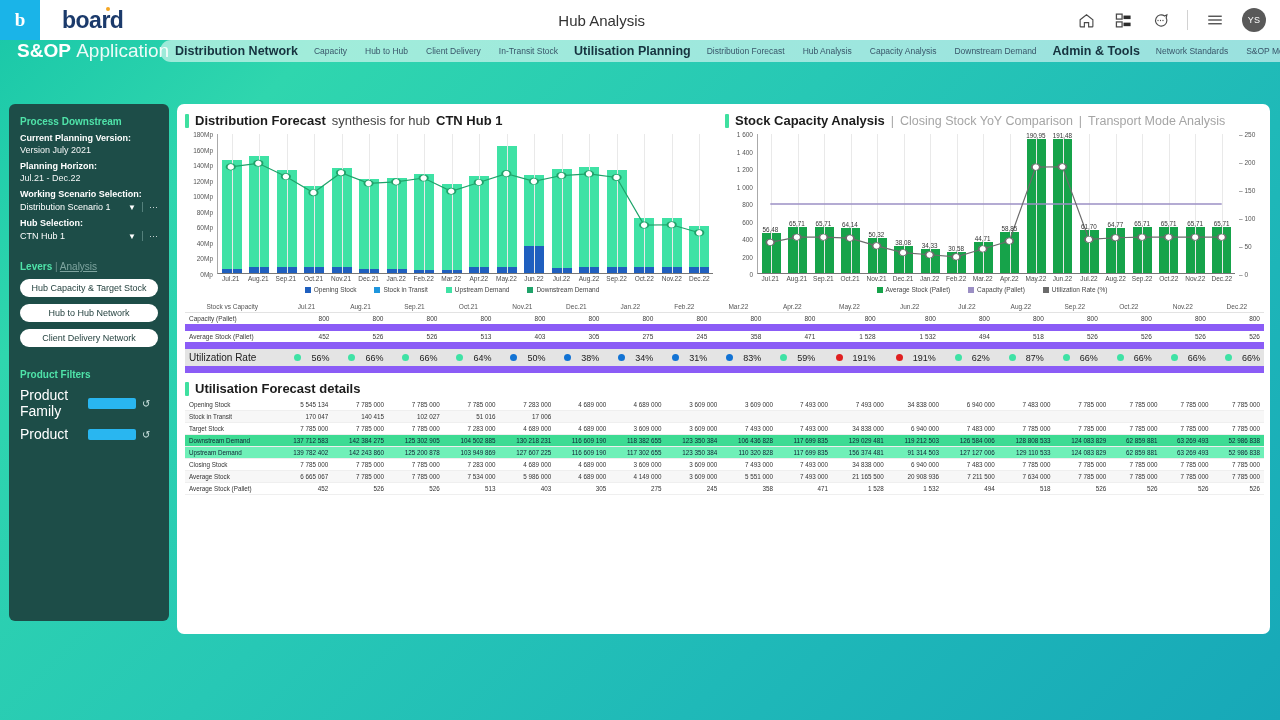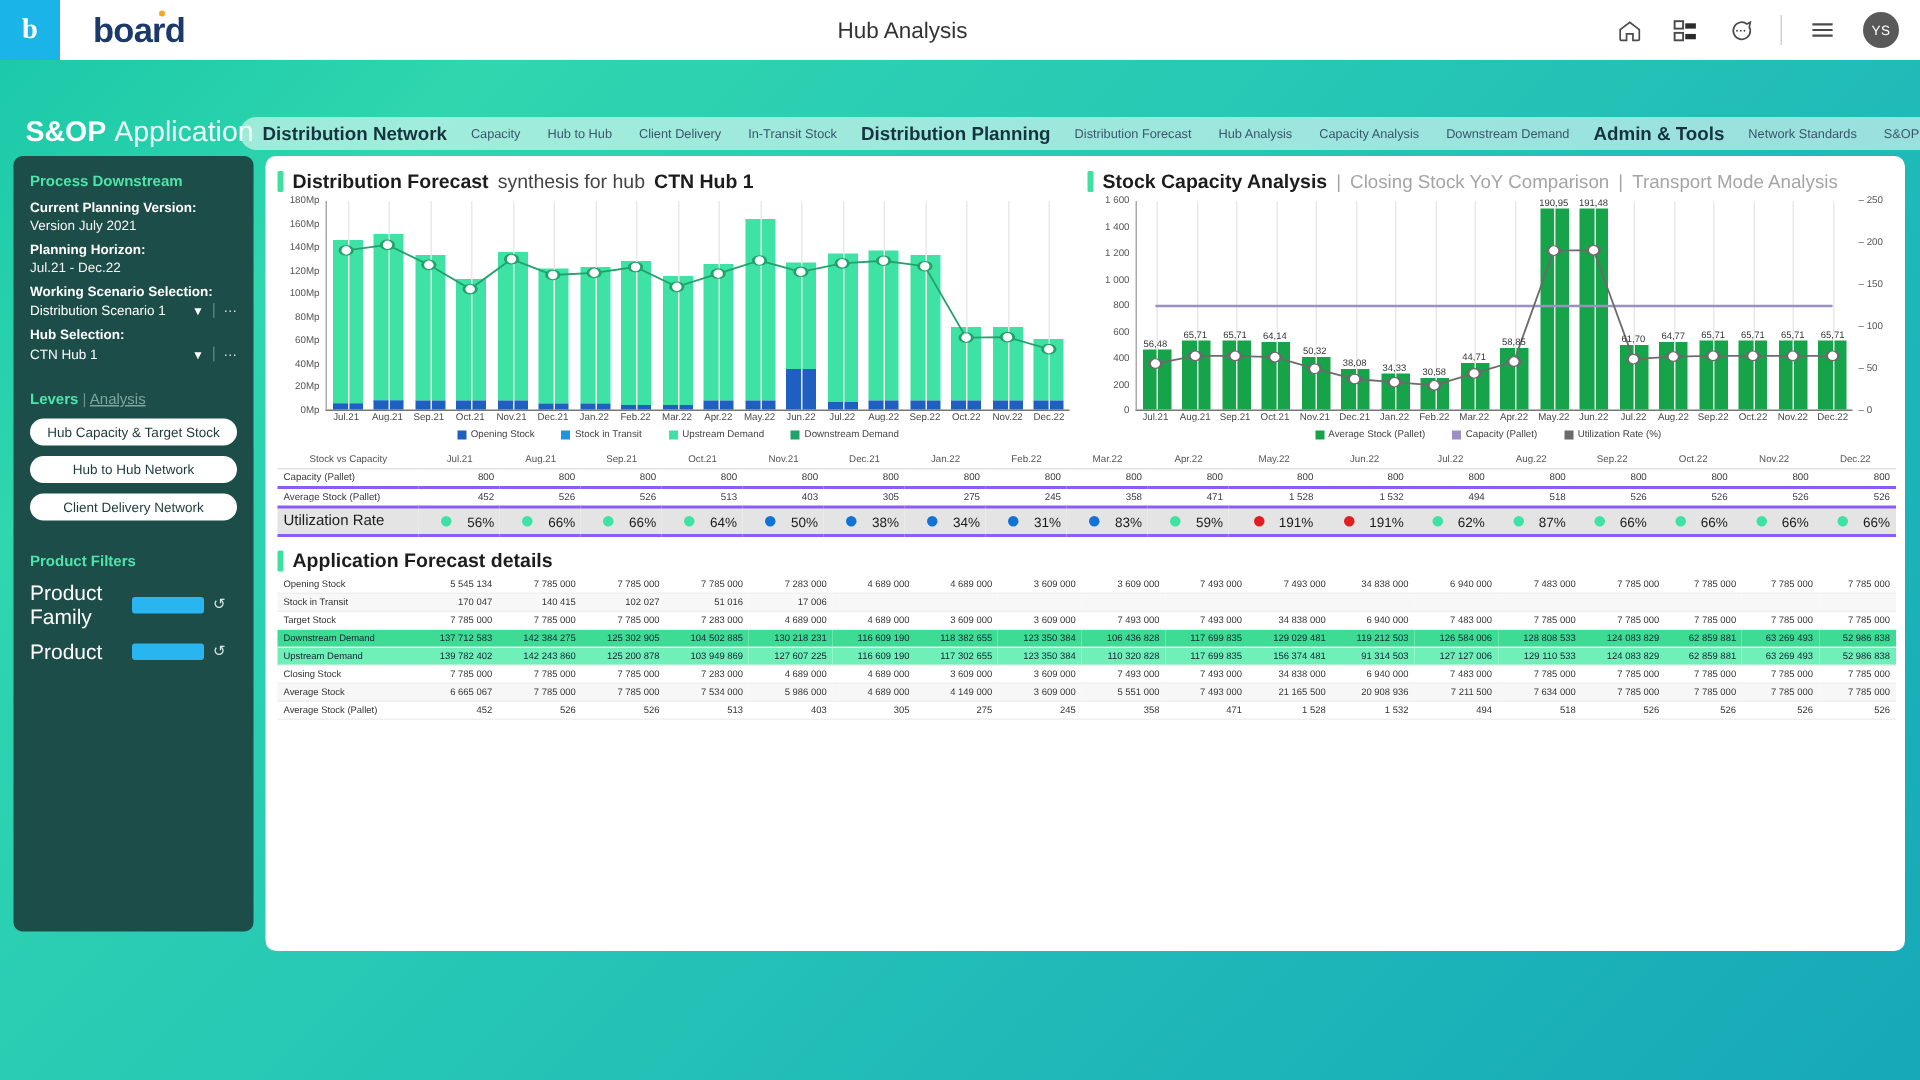--- a/index.html
+++ b/index.html
@@ -17,21 +17,21 @@
   .brand-dot { display:inline-block; width:4px; height:4px; background:#f5a623; border-radius:50%;
                position:relative; top:-11px; left:-17px; }
   .topbar-title { flex:1; display:flex; align-items:center; justify-content:center;
                   font-size:15px; color:#333; }
   .topbar-icons { display:flex; align-items:center; gap:17px; padding-right:14px; }
   .ticon { width:20px; height:20px; color:#4a4a4a; display:flex; align-items:center; justify-content:center; cursor:pointer; }
   .divider-v { width:1px; height:20px; background:#d2d2d2; }
   .avatar { width:24px; height:24px; border-radius:50%; background:#595959; color:#fff;
             font-size:9px; display:flex; align-items:center; justify-content:center; letter-spacing:.3px;}
   
-  .appbar { height:64px; display:flex; align-items:flex-end; padding:0 0 4px 0; }
+  .appbar { height:64px; display:flex; align-items:flex-start; padding:0 0 4px 0; }
   .app-title { width:160px; padding-left:17px; font-size:19px; color:#fff; white-space:nowrap;}
   .app-title b { font-weight:700; }
   .app-title span { font-weight:300; opacity:.92; }
   .navpill { flex:1; margin-right:20px; height:22px; background:rgba(255,255,255,.55);
              border-radius:11px; display:flex; align-items:center; gap:0px; padding:0 8px; }
   .navitem { font-size:8.5px; color:#39566a; padding:0 9px; white-space:nowrap; cursor:pointer; }
   .navitem.main { font-size:12.5px; font-weight:700; color:#16333f; padding:0 7px; }
   
   .stage { display:flex; padding:0 0 0 9px; height:522px; }
   .sidebar { width:160px; background:#1d4d48; border-radius:6px; color:#fff; padding:12px 11px; height:517px; }
@@ -82,21 +82,21 @@
   .legend i { width:6px; height:6px; display:inline-block; }
   svg.ov { position:absolute; left:32px; right:6px; top:0; bottom:0; width:calc(100% - 38px); height:100%; overflow:visible;}
   svg.ov.right { width:calc(100% - 56px); }
   .dlabel { position:absolute; font-size:6.3px; color:#333; transform:translate(-50%,-100%); white-space:nowrap; }
   
   .sec { margin-top:8px; }
   table { width:100%; border-collapse:collapse; }
   .ut th, .ut td { font-size:6.5px; color:#3a3a3a; padding:2px 4px; text-align:right; }
   .ut th:first-child, .ut td:first-child { text-align:left; }
   .ut thead th { font-weight:400; color:#555; border-bottom:1px solid #e3e3e3; }
-  .ut tbody tr { border-bottom:2px solid #8b5cf6; }
+  .ut tbody tr { border-bottom:7px solid #8b5cf6; }
   .ut .rate td { background:#e4e4e4; font-size:9px; font-weight:400; color:#1a1a1a; padding:3px 4px;}
   .ut .rate td:first-child { font-size:10px; }
   .dot { display:inline-block; width:7px; height:7px; border-radius:50%; margin-right:5px; vertical-align:middle;}
   .cellflex { display:flex; align-items:center; justify-content:flex-end; gap:5px;}
   
   .dt th, .dt td { font-size:6.3px; color:#333; padding:2px 4px; text-align:right; white-space:nowrap;}
   .dt td:first-child { text-align:left; }
   .dt tr { border-bottom:1px solid #efefef; }
   .dt tr.alt td { background:#f7f7f7; }
   .dt tr.hl-dark td { background:#3ddb93; color:#123; }
@@ -152,21 +152,21 @@
   <div class="app-title">
     <b>S&amp;OP</b>
     <span>Application</span>
   </div>
   <div class="navpill" id="nav-pill">
       <div class="navitem main">Distribution Network</div>
       <div class="navitem">Capacity</div>
       <div class="navitem">Hub to Hub</div>
       <div class="navitem">Client Delivery</div>
       <div class="navitem">In-Transit Stock</div>
-      <div class="navitem main">Distribution Planning</div>
+      <div class="navitem main">Utilisation Planning</div>
       <div class="navitem">Distribution Forecast</div>
       <div class="navitem">Hub Analysis</div>
       <div class="navitem">Capacity Analysis</div>
       <div class="navitem">Downstream Demand</div>
       <div class="navitem main">Admin &amp; Tools</div>
       <div class="navitem">Network Standards</div>
       <div class="navitem">S&amp;OP Meeting</div>
     </div>
 </div>
 
@@ -762,21 +762,21 @@
                 </span>
               </td>
             </tr>
           </tbody>
       </table>
     </div>
 
     <div class="sec">
       <div class="ttl">
         <span class="tick"></span>
-        <span class="t">Application Forecast details</span>
+        <span class="t">Utilisation Forecast details</span>
       </div>
       <table class="dt">
         <tbody id="dt-body">
             <tr>
               <td>Opening Stock</td>
               <td>5 545 134</td>
               <td>7 785 000</td>
               <td>7 785 000</td>
               <td>7 785 000</td>
               <td>7 283 000</td>

